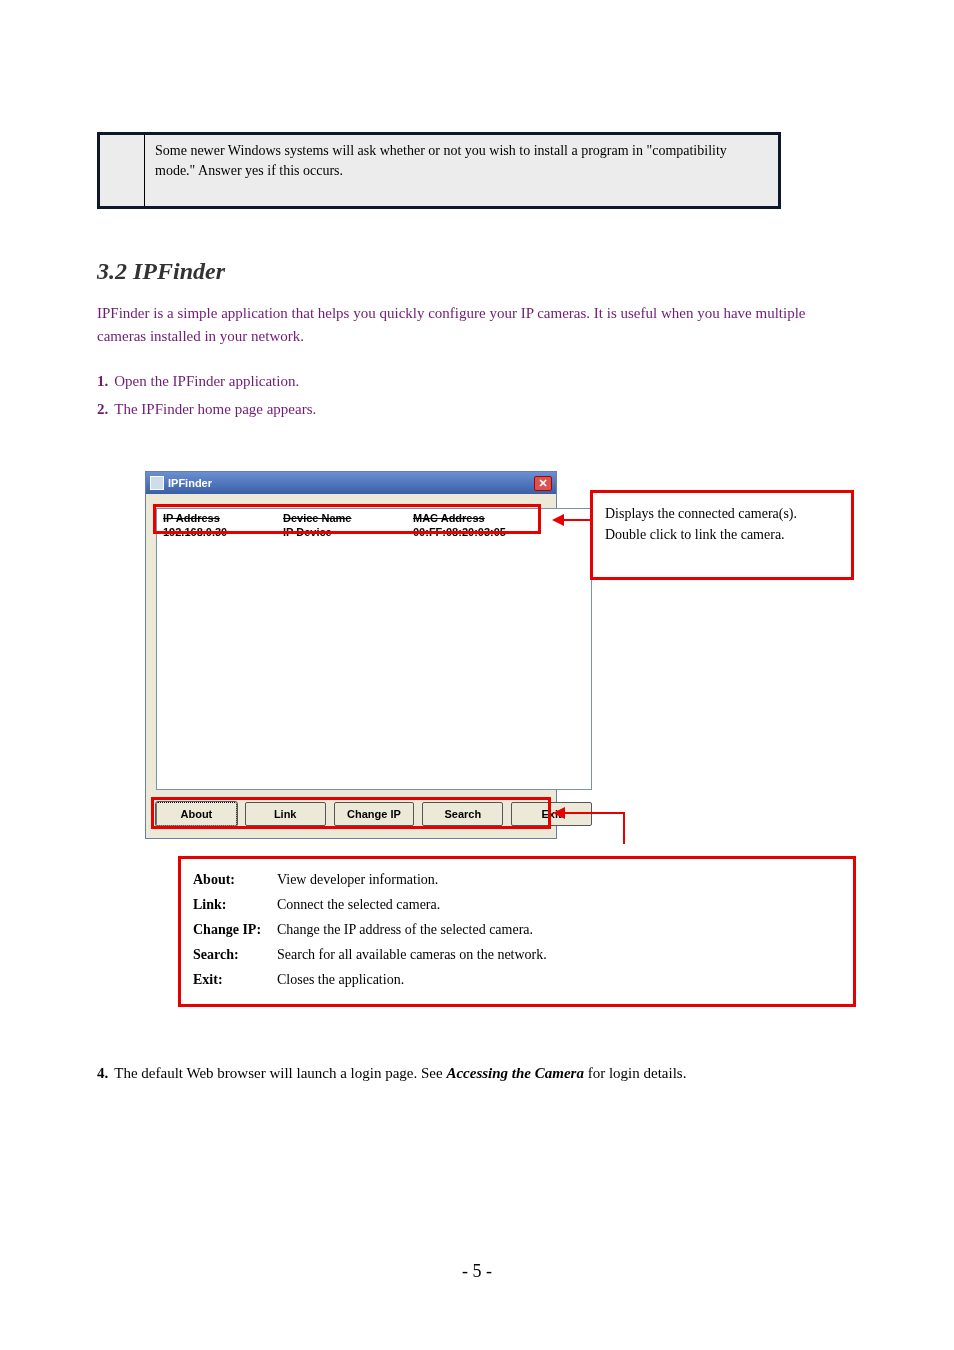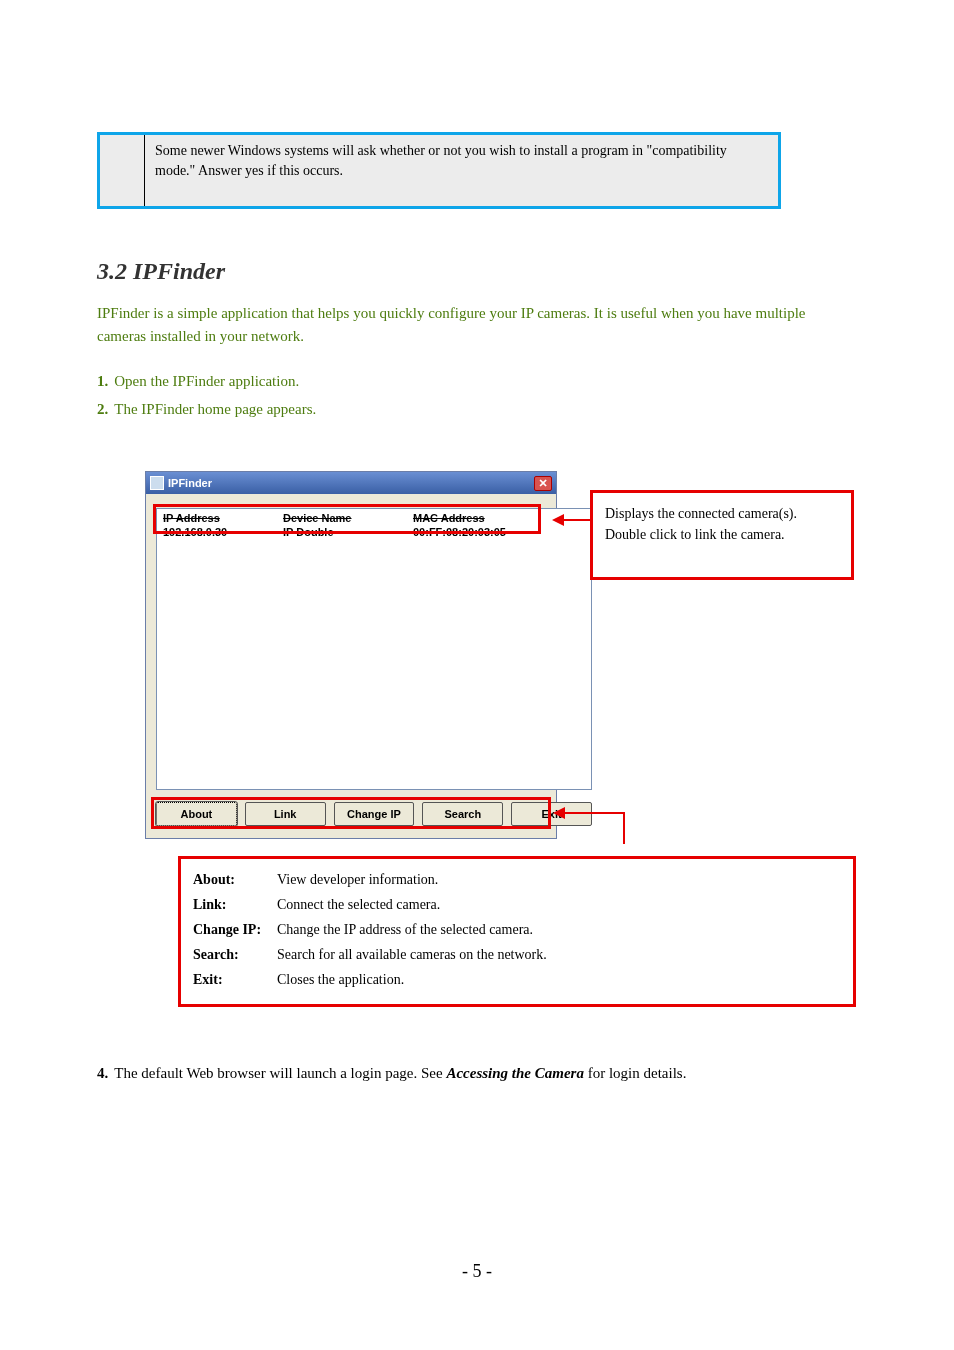--- a/index.html
+++ b/index.html
@@ -16,21 +16,21 @@
     position: relative;
     width: 954px;
     height: 1350px;
   }
   .top-note-box {
     position: absolute;
     left: 97px;
     top: 132px;
     width: 684px;
     height: 77px;
-    border: 3px solid #0ea5e9;
+    border: 3px solid #0f172a;
     background: #ececec;
     display: flex;
     align-items: flex-start;
   }
   .top-note-icon {
     flex: 0 0 45px;
     height: 100%;
     border-right: 1px solid #000;
     background: #ececec;
   }
@@ -49,21 +49,21 @@
     font-weight: bold;
     color: #333;
     font-style: italic;
   }
   .body-text {
     position: absolute;
     left: 97px;
     width: 760px;
     font-size: 15px;
     line-height: 1.55;
-    color: #4d7c0f;
+    color: #701a75;
   }
   .bold { font-weight: bold; }
   .italic { font-style: italic; }
   .step-num {
     font-weight: bold;
     margin-right: 6px;
   }
 
   
   .ipfinder-window {
@@ -233,21 +233,21 @@
     <div class="ipf-close">✕</div>
   </div>
   <div class="ipf-list-area">
     <div class="ipf-headers">
       <div class="hcell ip">IP Address</div>
       <div class="hcell dn">Device Name</div>
       <div class="hcell mac">MAC Address</div>
     </div>
     <div class="ipf-row">
       <div class="rcell ip">192.168.0.30</div>
-      <div class="rcell dn">IP Double</div>
+      <div class="rcell dn">IP Device</div>
       <div class="rcell mac">00:FF:08:20:03:05</div>
     </div>
   </div>
   <div class="ipf-buttons">
     <div class="ipf-btn about">About</div>
     <div class="ipf-btn">Link</div>
     <div class="ipf-btn">Change IP</div>
     <div class="ipf-btn">Search</div>
     <div class="ipf-btn">Exit</div>
   </div>

